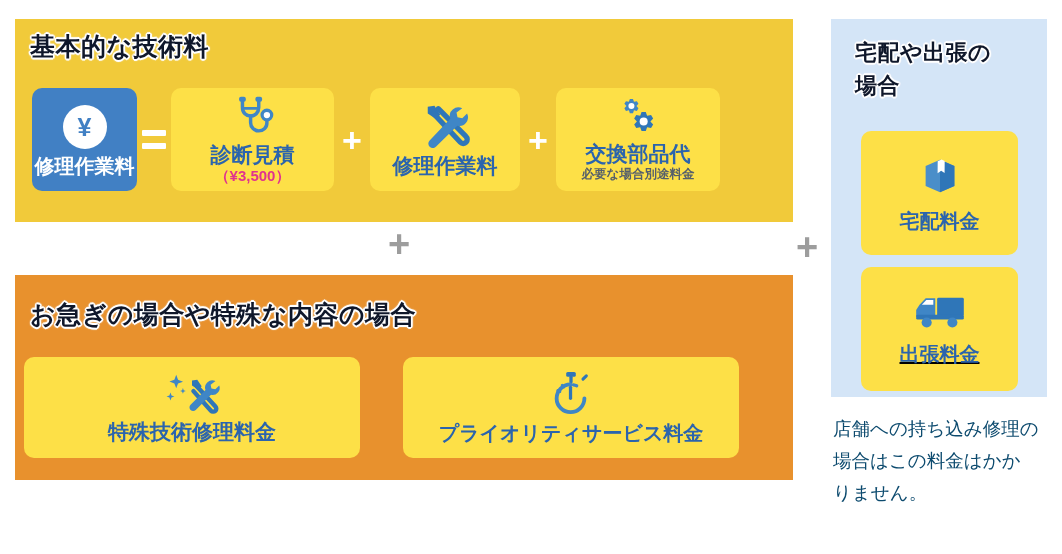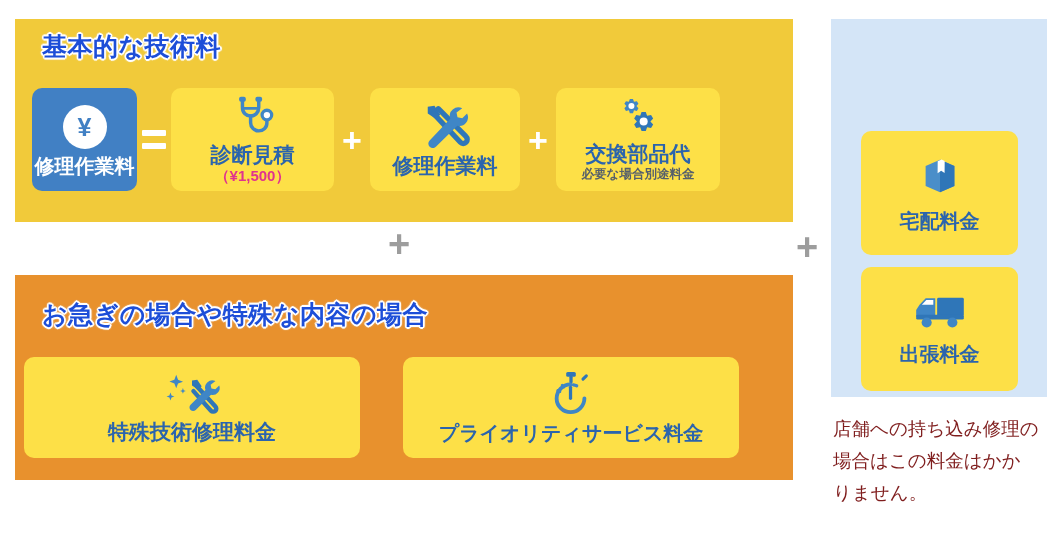--- a/index.html
+++ b/index.html
@@ -10,28 +10,27 @@
     overflow:hidden;
     position:relative;
   }
   .stage{position:absolute;left:0;top:0;width:1062px;height:554px;}
 
   
   .panel{position:absolute;}
   .panel-title{
     position:absolute;
     font-weight:bold;
-    color:#1d4ed8;
+    color:#0f172a;
     letter-spacing:.5px;
     text-shadow:
        0 0 3px #fff, 0 0 3px #fff, 0 0 3px #fff, 0 0 3px #fff,
        1.6px 0 0 #fff,-1.6px 0 0 #fff,0 1.6px 0 #fff,0 -1.6px 0 #fff,
        1.2px 1.2px 0 #fff,-1.2px 1.2px 0 #fff,1.2px -1.2px 0 #fff,-1.2px -1.2px 0 #fff;
     white-space:pre-line;
-    margin-left:12px;
   }
 
   
   #basic-panel{left:15px;top:19px;width:778px;height:203px;background:#f1ca3a;}
   #basic-title{left:30px;top:30px;font-size:25px;}
 
   .row{position:absolute;display:flex;align-items:center;}
   #basic-row{left:32px;top:88px;}
 
   .card{
@@ -90,26 +89,26 @@
   #card-special{width:336px;height:101px;}
   #card-priority{width:336px;height:101px;}
   #card-special .card-label{font-size:21px;}
   #card-priority .card-label{font-size:20px;}
   #urgent-row .gap{width:43px;}
 
   
   #delivery-panel{left:831px;top:19px;width:216px;height:378px;background:#d4e5f7;}
   #delivery-title{left:855px;top:36px;font-size:22px;line-height:1.5;}
   #card-delivery{position:absolute;left:861px;top:131px;width:157px;height:124px;}
-  #card-visit{position:absolute;left:861px;top:267px;width:157px;height:124px;}
+  #card-visit{position:absolute;left:861px;top:267px;width:157px;height:124px;text-decoration:underline;}
   #card-delivery .card-label,#card-visit .card-label{font-size:20px;margin-top:7px;}
 
   #delivery-note{
     position:absolute;left:833px;top:413px;width:206px;
-    font-size:18.5px;color:#7f1d1d;line-height:1.72;
+    font-size:18.5px;color:#0c4a6e;line-height:1.72;
     font-family:"Liberation Sans","DejaVu Sans",sans-serif;
   }
 </style>
 </head>
 <body>
 
 <div class="stage">
 
   <div class="panel" id="basic-panel">
   </div>
@@ -136,21 +135,21 @@
         <svg width="46" height="46" viewBox="0 0 48 48" fill="none">
           <path d="M13 6v9c0 5.5 4 9 8.5 9S30 20.5 30 15V6" stroke="#3f86c6" stroke-width="3.6" stroke-linecap="round"></path>
           <rect x="9.5" y="4" width="7" height="5" rx="2" fill="#3f86c6"></rect>
           <rect x="26.5" y="4" width="7" height="5" rx="2" fill="#3f86c6"></rect>
           <path d="M21.5 24v7c0 5 4 8.5 8.5 8.5s8.5-3.2 8.5-8.2v-4" stroke="#3f86c6" stroke-width="3.6" stroke-linecap="round" fill="none"></path>
           <circle cx="38.5" cy="23" r="5" fill="#fff" stroke="#3f86c6" stroke-width="3.4"></circle>
           <path d="M14 16h15" stroke="#3f86c6" stroke-width="3" stroke-linecap="round"></path>
         </svg>
       </span>
       <div class="card-label">診断見積</div>
-      <div class="card-sub">（¥1,500）</div>
+      <div class="card-sub">（¥3,500）</div>
     </div>
 
     <div class="op plus">+</div>
 
     <div class="card" id="card-labor">
       <span class="icn">
         <svg width="50" height="48" viewBox="0 0 52 50" fill="none">
           <path d="M8 5l7-1 6 9-4 5-9-6z" fill="#2f76b8"></path>
           <path d="M14 12l28 30c1.6 1.7 4.4 1.6 6-.1 1.6-1.7 1.5-4.4-.2-6L19 7" stroke="#2f76b8" stroke-width="5.5" stroke-linecap="round" fill="none" transform="translate(0,0)"></path>
           <path d="M44 6.5a9 9 0 0 0-12.5 11L10 40c-1.8 1.8-1.8 4.7 0 6.5 1.8 1.8 4.7 1.8 6.5 0l22.3-21.8A9 9 0 0 0 49 12l-5 5-5-1-1-5 6-4.5z" fill="#3f86c6"></path>
@@ -212,20 +211,22 @@
           <path d="M16.5 17.5l-1.6-1.6" stroke="#3f86c6" stroke-width="3.2" stroke-linecap="round"></path>
           <path d="M12.3 22.4l-2-.9" stroke="#3f86c6" stroke-width="3.2" stroke-linecap="round"></path>
           <path d="M23.5 29.5V18" stroke="#2f76b8" stroke-width="3.4" stroke-linecap="round"></path>
         </svg>
       </span>
       <div class="card-label">プライオリティサービス料金</div>
     </div>
   </div>
 
   <div class="panel" id="delivery-panel"></div>
+  <div class="panel-title" id="delivery-title">宅配や出張の
+場合</div>
 
   <div class="card" id="card-delivery">
     <span class="icn">
       <svg width="46" height="46" viewBox="0 0 48 48" fill="none">
         <path d="M9 13.5l15-6.5 15 6.5v21L24 41 9 34.5z" fill="#4a8ec9"></path>
         <path d="M24 7l15 6.5v21L24 41z" fill="#2f76b8"></path>
         <path d="M18 10.2l7.6-3.3 3.3 1.4-.1 12.5-3.6-2.2-3.7 2.4.1-12.3z" fill="#ffffff"></path>
       </svg>
     </span>
     <div class="card-label">宅配料金</div>

